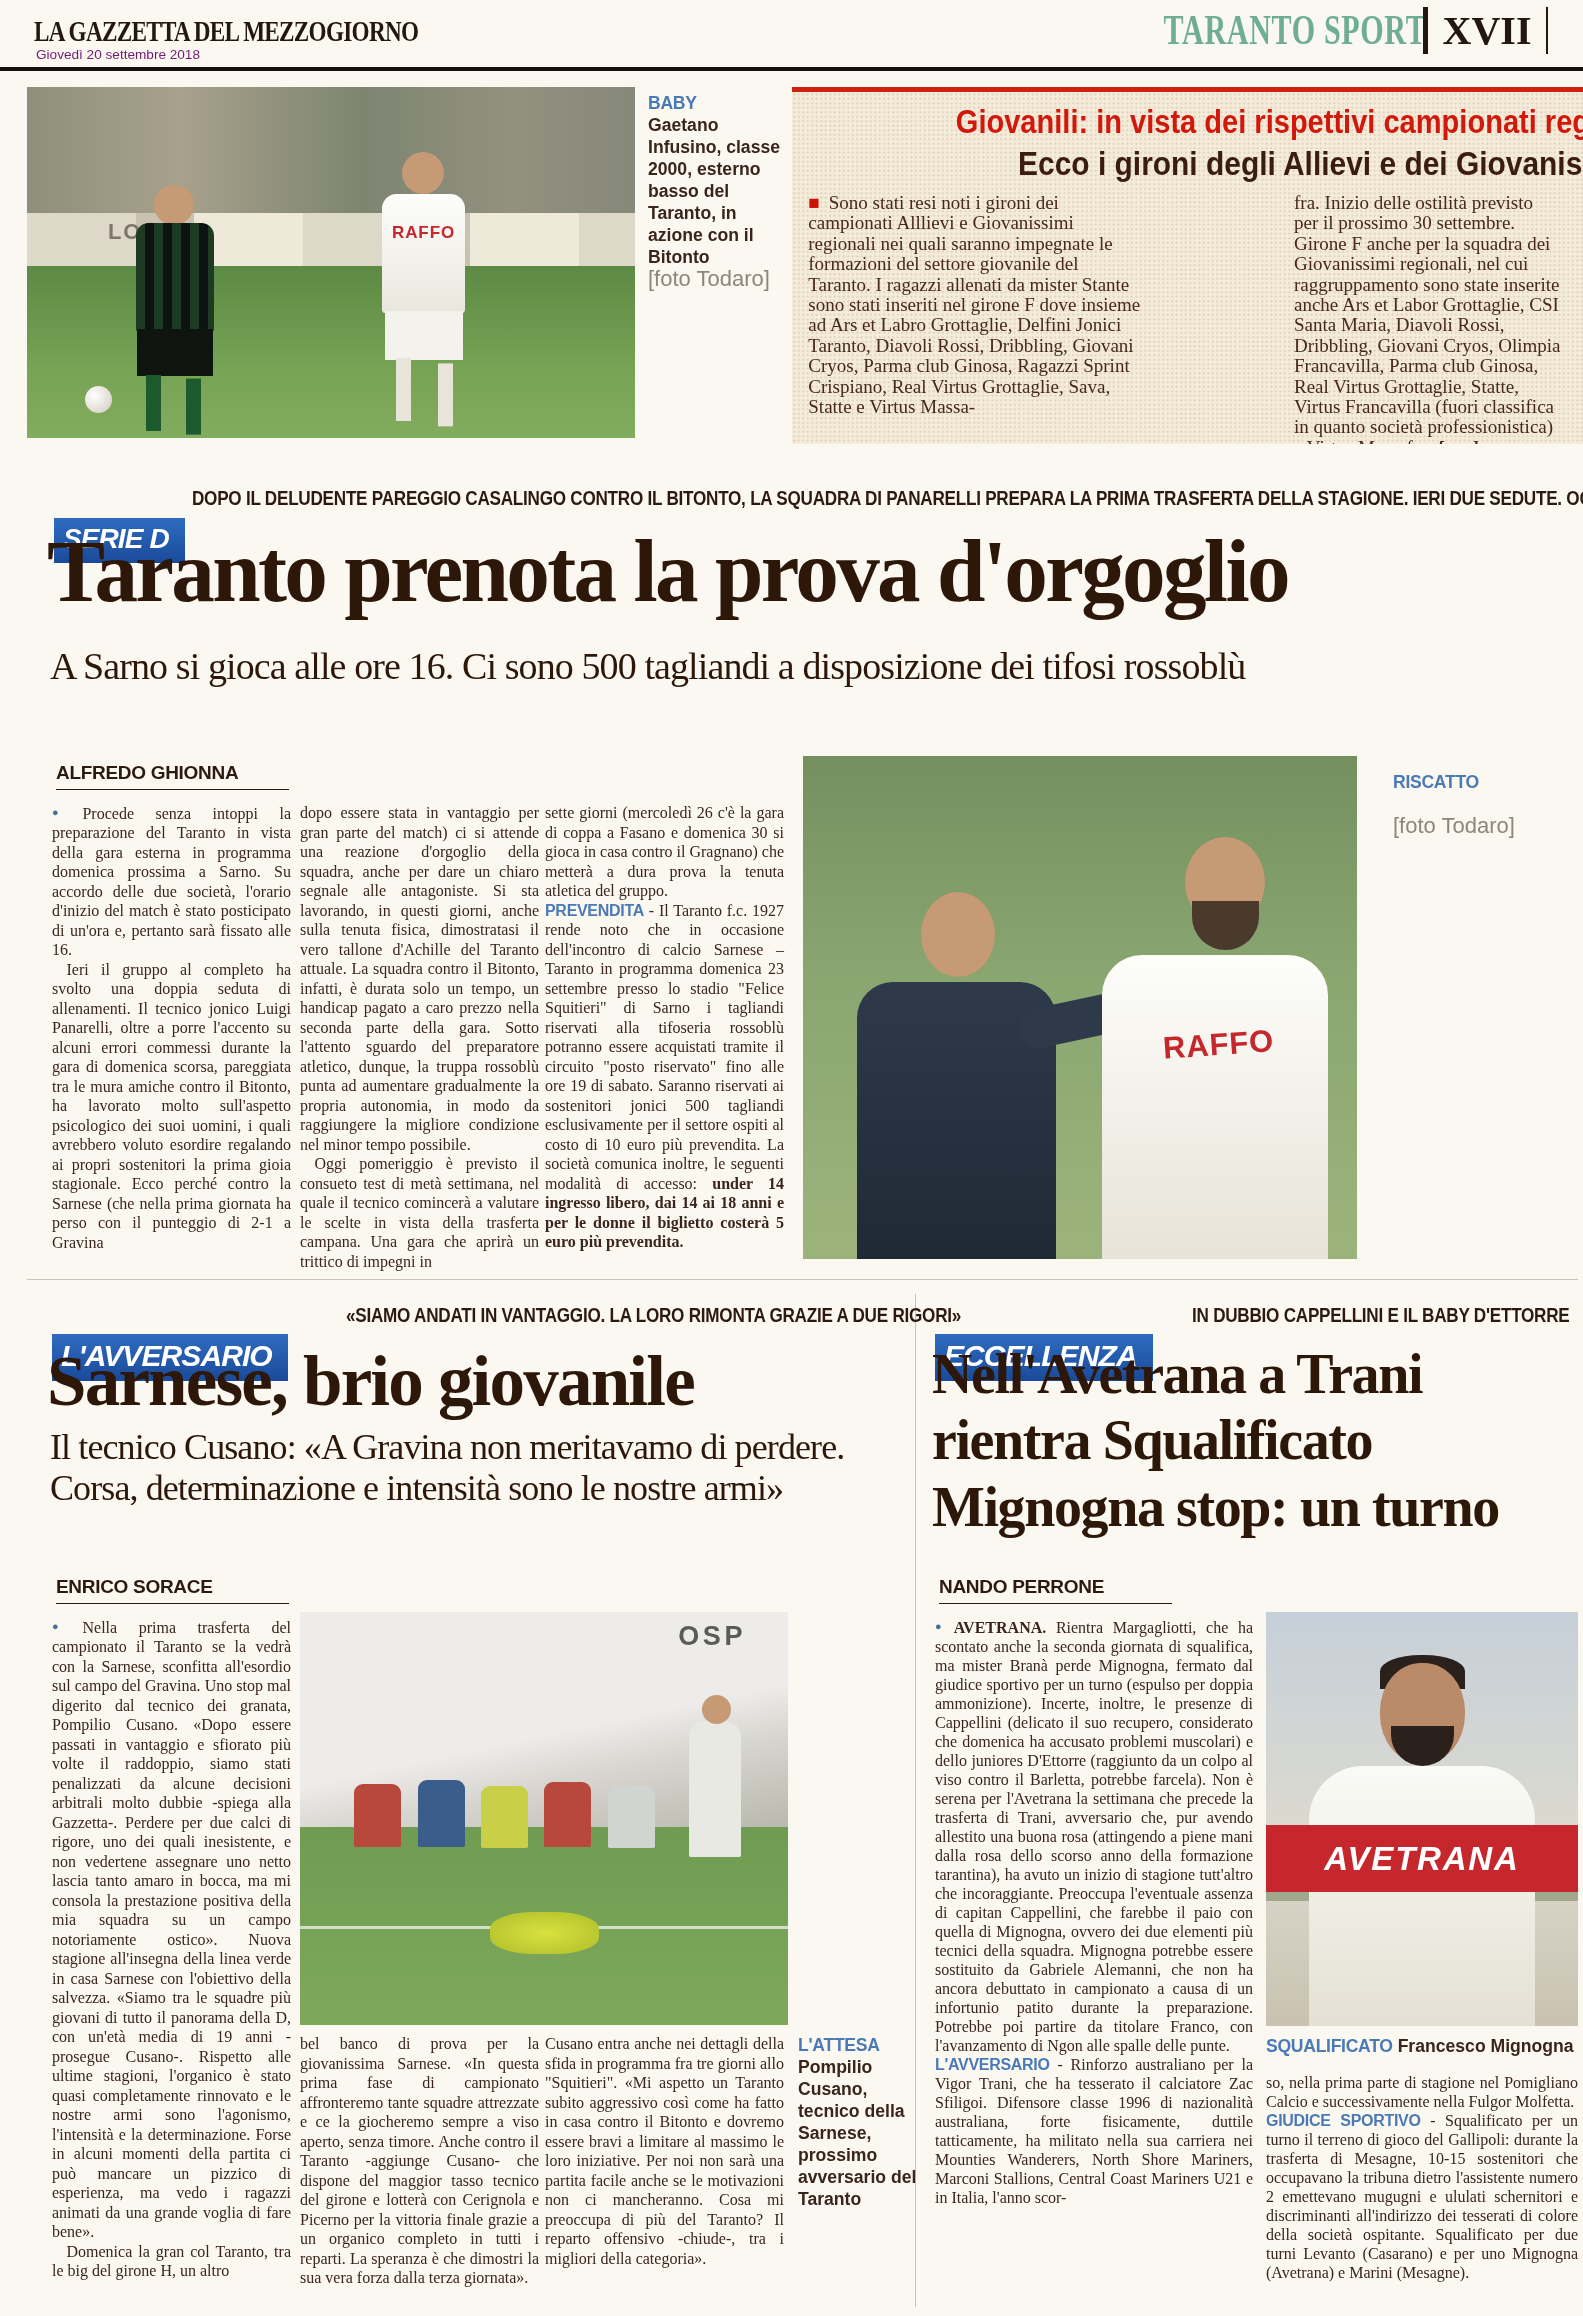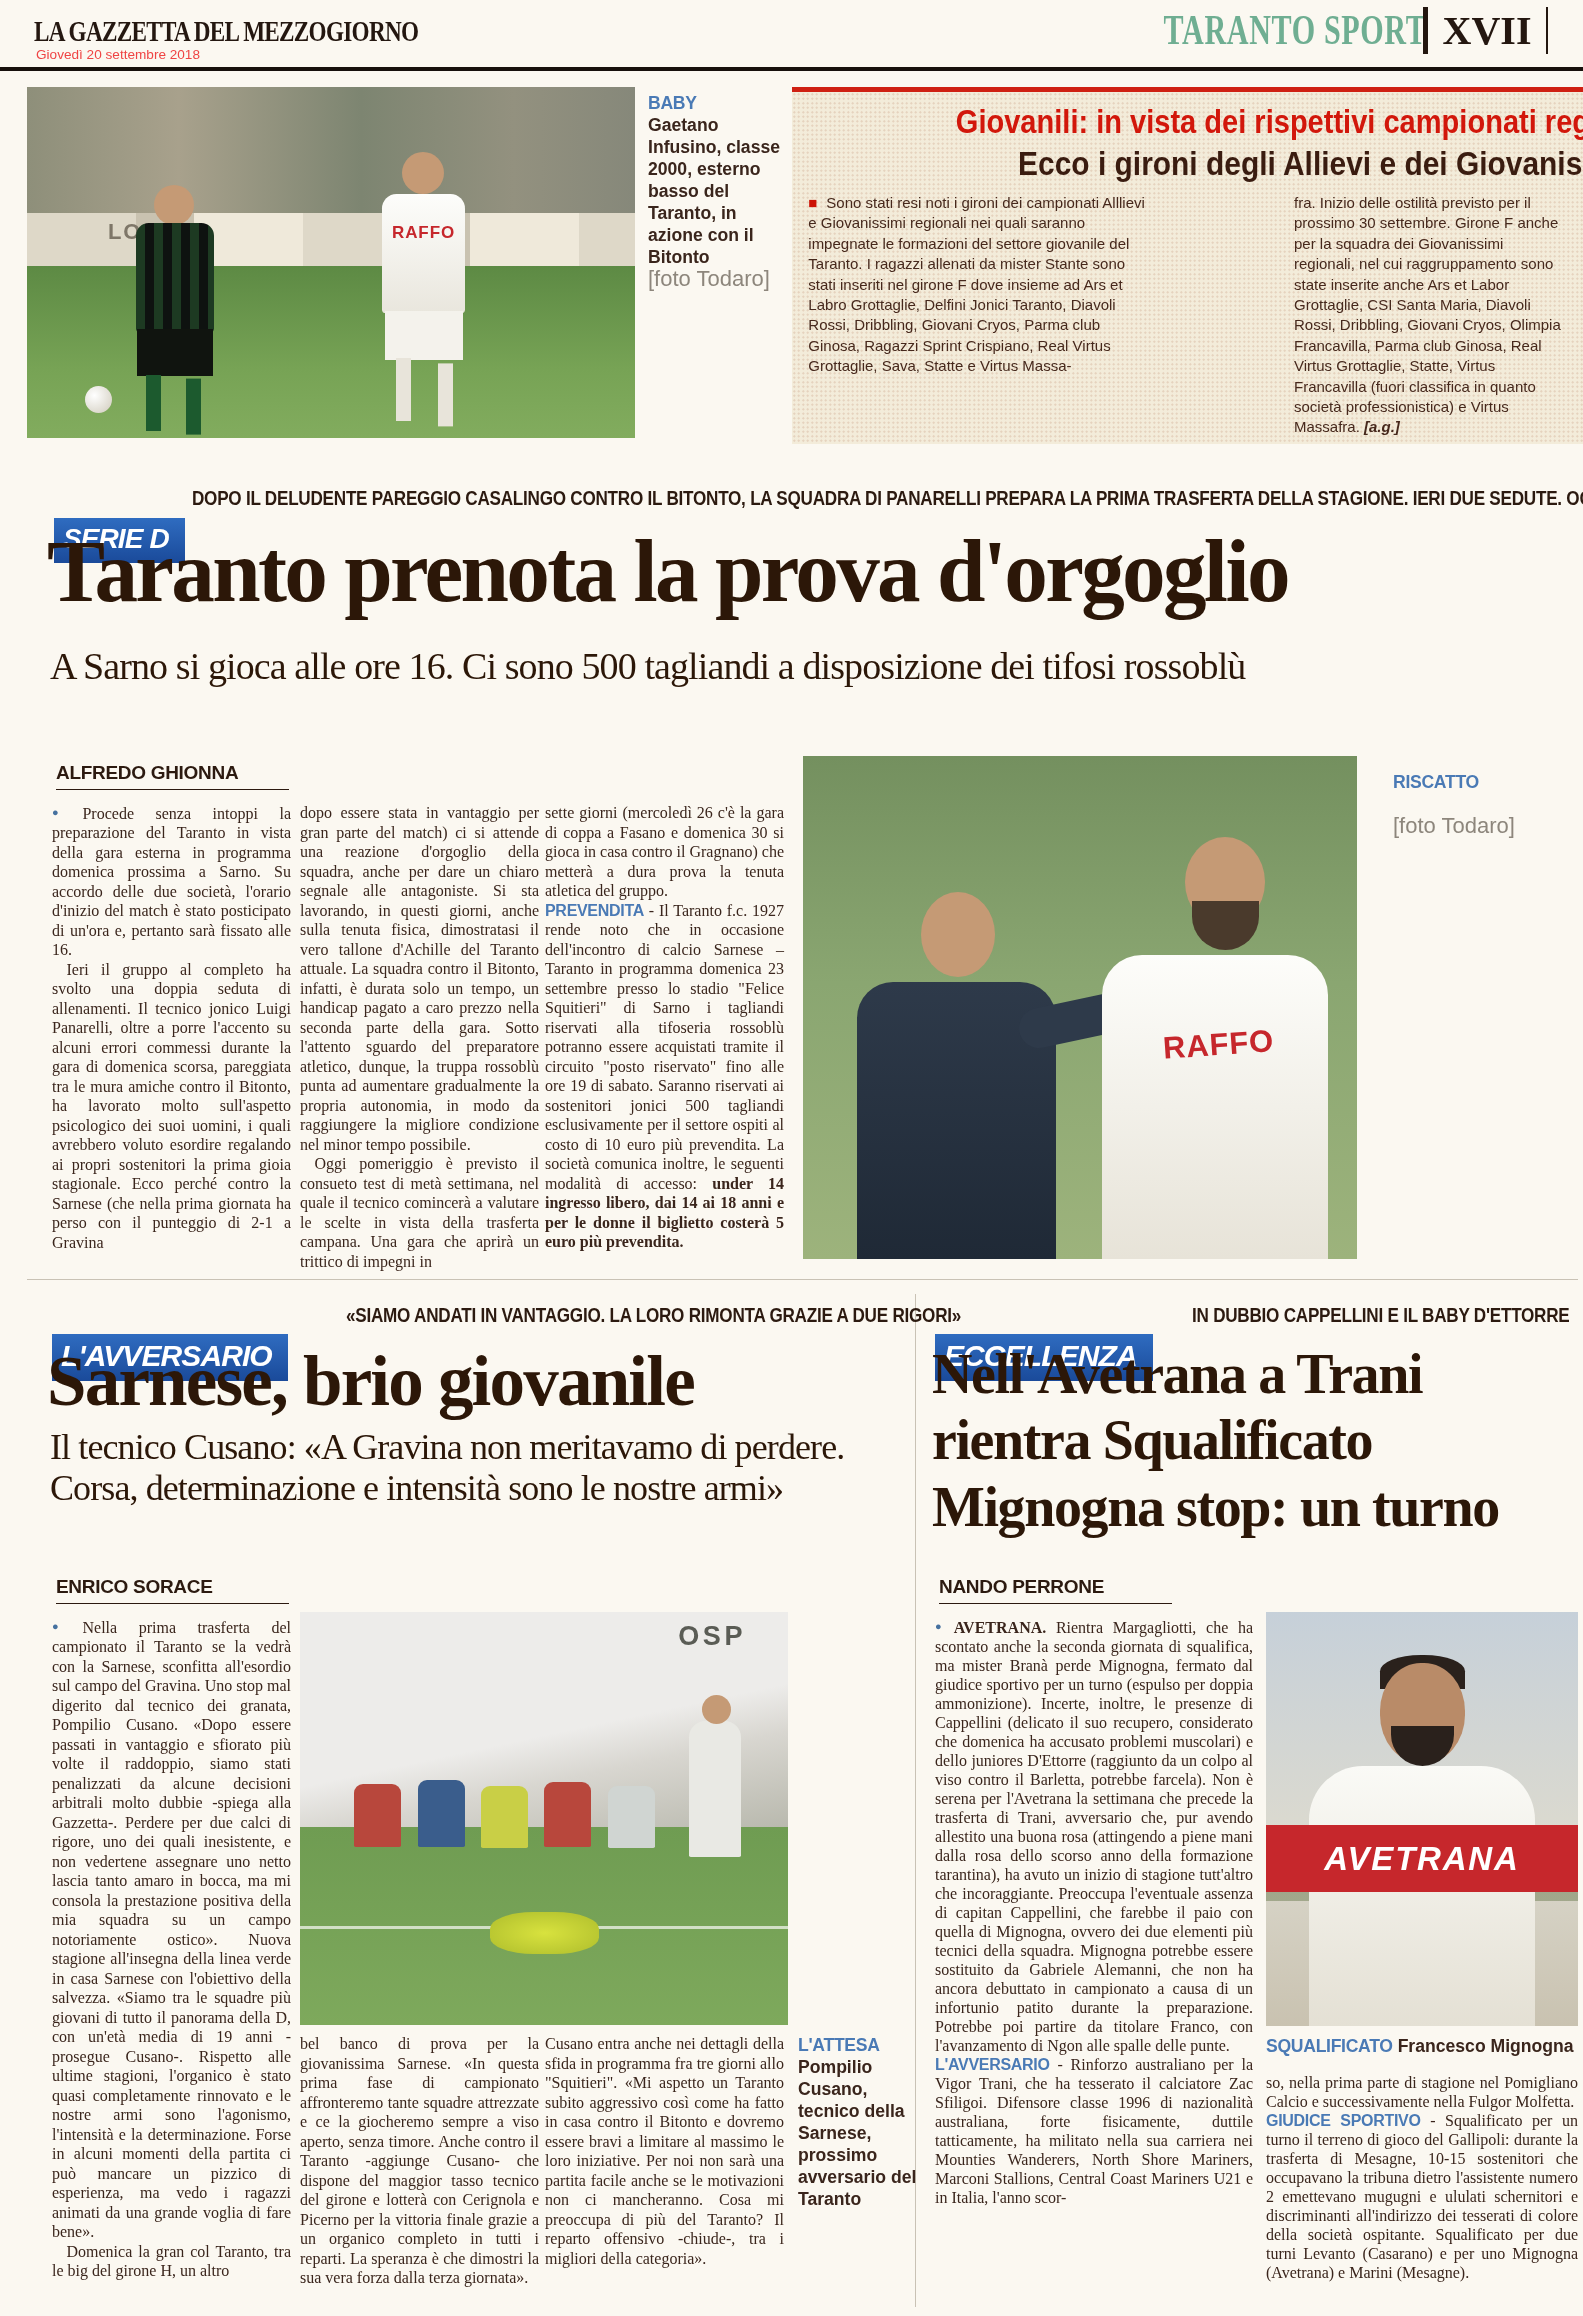--- a/index.html
+++ b/index.html
@@ -3,21 +3,21 @@
 <meta charset="utf-8">
 <style>
   html,body{margin:0;padding:0;background:#cfccc4;}
   .page{position:relative;width:1584px;height:2317px;background:#fbf8f1;overflow:hidden;
         font-family:"Liberation Serif","DejaVu Serif",serif;color:#38241c;margin:0 auto;}
   .abs{position:absolute;}
 
   
   .masthead-title{left:34px;top:14.5px;font-weight:bold;font-size:29px;letter-spacing:-0.9px;
       color:#241710;transform:scaleX(.8);transform-origin:left;white-space:nowrap;}
-  .masthead-date{left:36px;top:47px;font-family:"Liberation Sans",sans-serif;font-size:13.6px;color:#ef4444;}
+  .masthead-date{left:36px;top:47px;font-family:"Liberation Sans",sans-serif;font-size:13.6px;color:#701a75;}
   .section-title{right:158px;top:5.4px;font-size:43px;font-weight:bold;color:#6fae92;
       transform:scaleX(.7);transform-origin:right;white-space:nowrap;letter-spacing:0.9px;}
   .page-roman{right:36px;top:7.2px;font-size:40px;font-weight:bold;color:#241710;
       border-left:5.4px solid #241710;border-right:2.7px solid #241710;padding:0 14.5px;line-height:47px;}
   .header-rule{left:0;top:67px;width:1584px;height:3.6px;background:#17100c;}
 
   
   .bodycol{position:absolute;width:239px;text-align:justify;font-size:16px;line-height:19.5px;color:#3a251c;}
   .bodycol p{margin:0;}
   .bodycol p.follow{text-indent:14.5px;}
@@ -38,21 +38,21 @@
       padding:4.5px 16.3px 8.1px 9px;letter-spacing:-0.9px;white-space:nowrap;margin-top:40px;}
 
   
   .gio-box{left:792px;top:87px;width:888px;height:352px;background:#f3ecda;border-top:5.4px solid #cf2012;
       background-image:radial-gradient(rgba(190,140,110,.28) 0.9px,transparent 1.1px);background-size:4.5px 4.5px;
       overflow:hidden;}
   .gio-h1{position:absolute;right:14.5px;top:11px;color:#d2170b;font-family:"Liberation Sans",sans-serif;
       font-weight:bold;font-size:33px;white-space:nowrap;display:inline-block;transform:scaleX(.88);transform-origin:right;}
   .gio-h2{position:absolute;right:38px;top:52px;color:#3a1c10;font-family:"Liberation Sans",sans-serif;
       font-weight:bold;font-size:34px;white-space:nowrap;display:inline-block;transform:scaleX(.88);transform-origin:right;}
-  .gio-col{position:absolute;font-family:Liberation Sans, sans-serif;font-size:15px;line-height:20.4px;
+  .gio-col{position:absolute;font-family:Liberation Serif, serif;font-size:19px;line-height:20.4px;
       color:#46281c;text-align:left;}
   .red-sq{color:#cc1306;margin-right:9px;}
   .gio-sig{font-style:italic;font-weight:bold;}
 
   
   .photo-baby{left:27px;top:87px;width:608px;height:351px;overflow:hidden;background:#6c7c5e;}
   .pb-stands{left:0;top:0;width:100%;height:36%;background:linear-gradient(90deg,#8e8f7a,#a8a18c 25%,#7d8571 55%,#93917f 80%,#86887a);}
   .pb-banner{left:0;top:36%;width:100%;height:15%;background:repeating-linear-gradient(90deg,#ded8c8 0 109px,#c9c2b0 109px 167px,#efe9da 167px 276px);}
   .pb-ad{position:absolute;left:81px;top:5.4px;font-family:"Liberation Sans",sans-serif;font-weight:bold;
       color:#7e7668;font-size:22px;letter-spacing:1.8px;}

